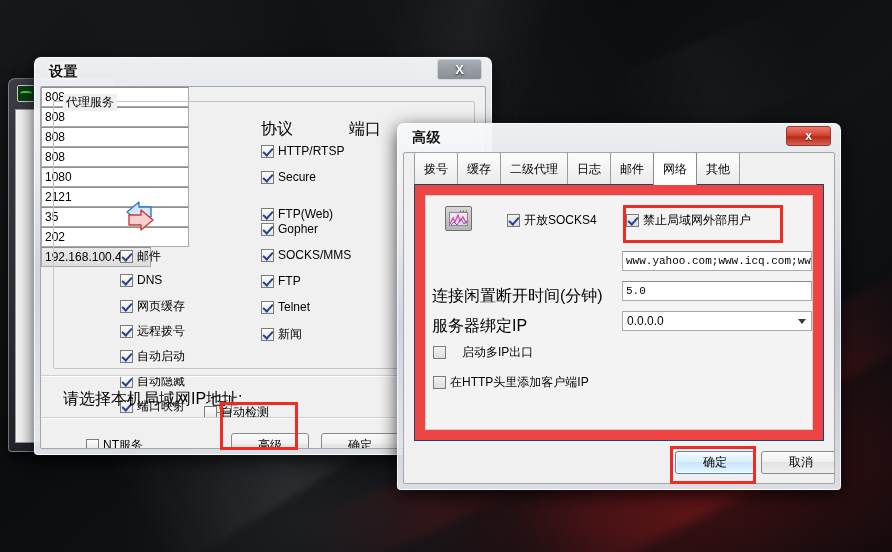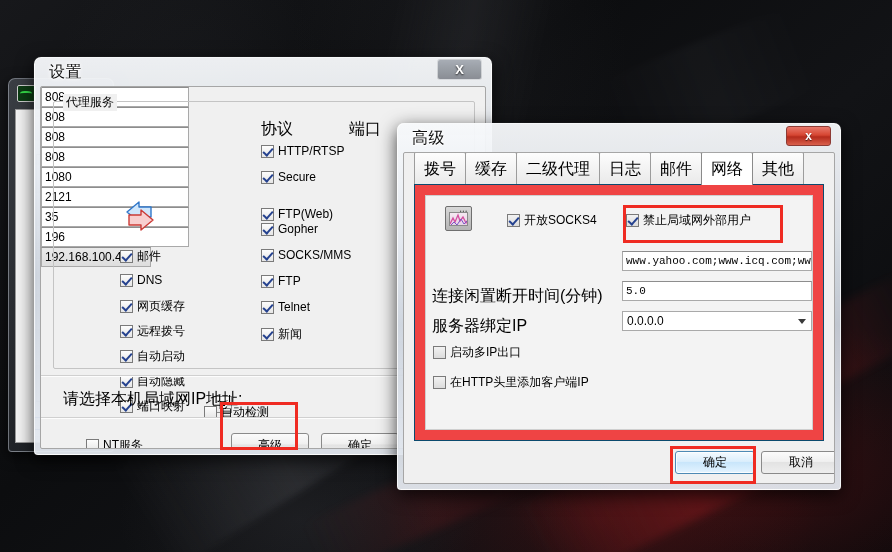--- a/index.html
+++ b/index.html
@@ -61,24 +61,25 @@
   }
   .titlebar {
     height: 28px;
     position: relative;
     display: flex;
     align-items: center;
     padding-left: 9px;
     box-sizing: border-box;
   }
   .title-text {
-    font-size: 16px;
+    font-size: 14px;
     color: #111;
     text-shadow: 0 0 4px #fff, 0 0 6px #fff, 0 1px 0 #fff;
     letter-spacing: .5px;
+    font-weight: bold;
   }
   .client {
     background: #f0f0f0;
     border: 1px solid #a6a6a6;
     border-radius: 2px;
     height: calc(100% - 28px);
     box-sizing: border-box;
     position: relative;
     overflow: hidden;
   }
@@ -261,21 +262,21 @@
   #settings { left: 34px; top: 57px; width: 458px; height: 398px; z-index: 10; }
 
   
   #advanced { left: 397px; top: 123px; width: 444px; height: 367px; z-index: 20; }
 
   
   .tabs { position: absolute; left: 10px; top: 10px; height: 22px; display: flex; align-items: flex-end; }
   .tab {
     height: 20px;
     padding: 16px 9px;
-    font-size: 16px;
+    font-size: 12px;
     color: #000;
     background: linear-gradient(180deg,#fdfdfd,#e9e9e9);
     border: 1px solid #9c9c9c;
     border-bottom: none;
     margin-right: -1px;
     display: flex; align-items: center;
     box-sizing: border-box;
     border-radius: 2px 2px 0 0;
   }
   .tab.active {
@@ -472,21 +473,21 @@
       <div class="cb on" style="position:absolute;left:220px;top:213px;">
         <span class="box"></span>
         <span>Telnet</span>
       </div>
       <div class="txt" style="left:307px;top:209px;width:148px;height:20px;">35</div>
 
       <div class="cb on" style="position:absolute;left:220px;top:239px;">
         <span class="box"></span>
         <span>新闻</span>
       </div>
-      <div class="txt" style="left:307px;top:235px;width:148px;height:20px;">196</div>
+      <div class="txt" style="left:307px;top:235px;width:148px;height:20px;">202</div>
 
       <div class="sepline" style="left:0px;top:288px;width:100%;"></div>
       <div class="lbl" style="left:22px;top:302px;">请选择本机局域网IP地址:</div>
       <div class="cb" style="position:absolute;left:163px;top:317px;">
         <span class="box"></span>
         <span>自动检测</span>
       </div>
       <div class="txt" style="left:245px;top:298px;width:110px;height:20px;background:linear-gradient(180deg,#e9e9e9,#dedede);">192.168.100.45</div>
 
       <div class="sepline" style="left:0px;top:330px;width:100%;"></div>
@@ -552,21 +553,21 @@
 
           <div class="lbl" style="left:6px;top:90px;">连接闲置断开时间(分钟)</div>
           <div class="txt mono" style="position:absolute;left:196px;top:85px;width:190px;height:20px;">5.0</div>
 
           <div class="lbl" style="left:6px;top:120px;">服务器绑定IP</div>
           <div class="combo" style="left:196px;top:115px;width:190px;height:20px;">
             <span>0.0.0.0</span>
             <span class="arrow"></span>
           </div>
 
-          <div class="cb gray" style="position:absolute;left:7px;top:148px;">
+          <div class="cb gray" style="position:absolute;left:7px;top:148px;gap:12px;">
             <span class="box"></span>
             <span>启动多IP出口</span>
           </div>
 
           <div class="cb gray" style="position:absolute;left:7px;top:178px;">
             <span class="box"></span>
             <span>在HTTP头里添加客户端IP</span>
           </div>
 
         </div>

